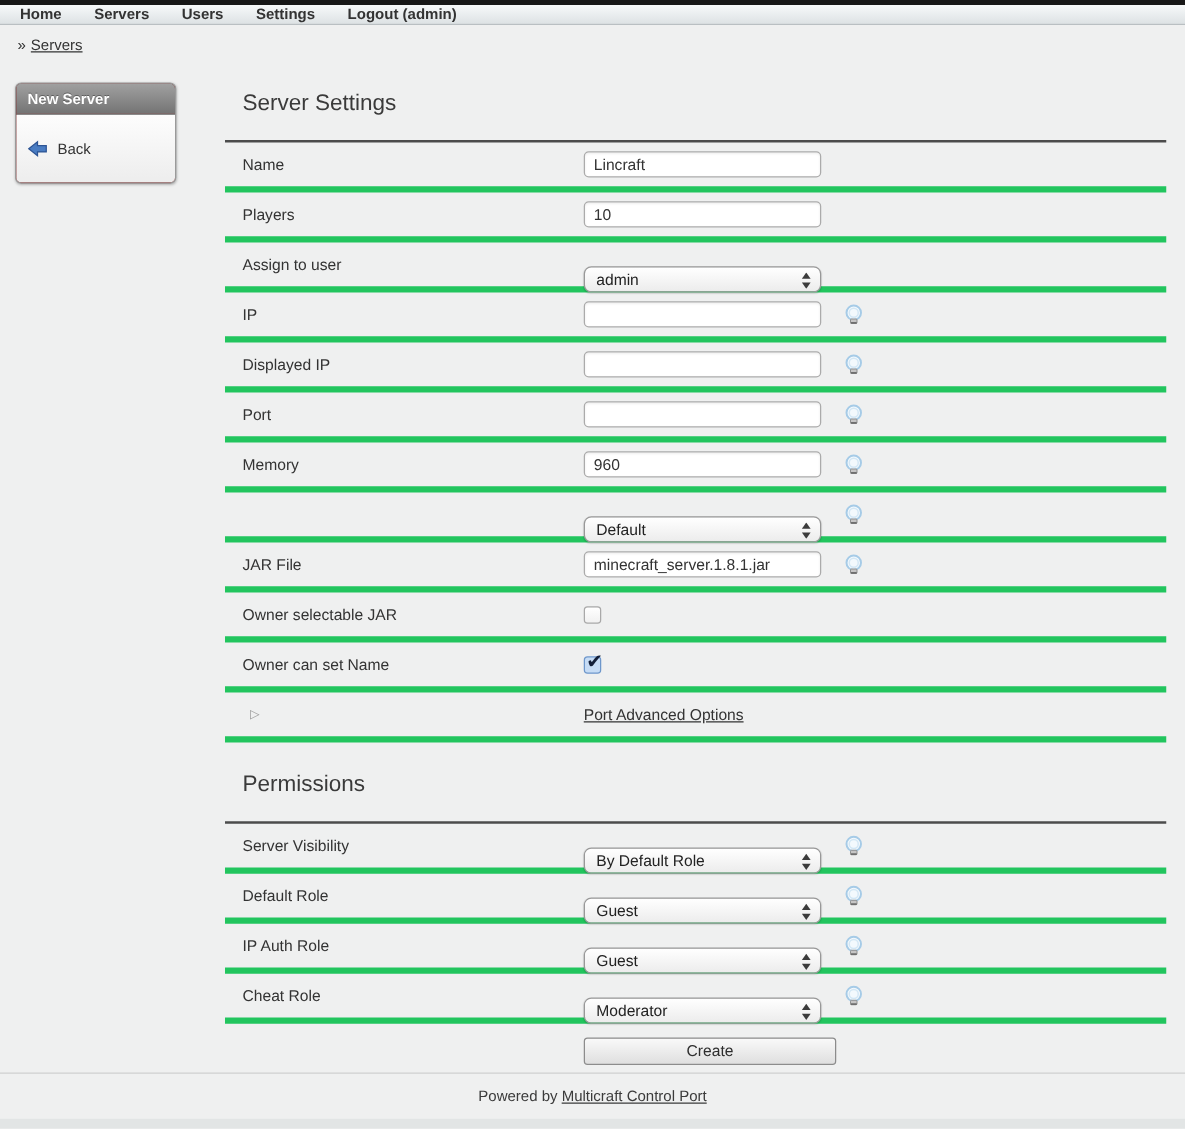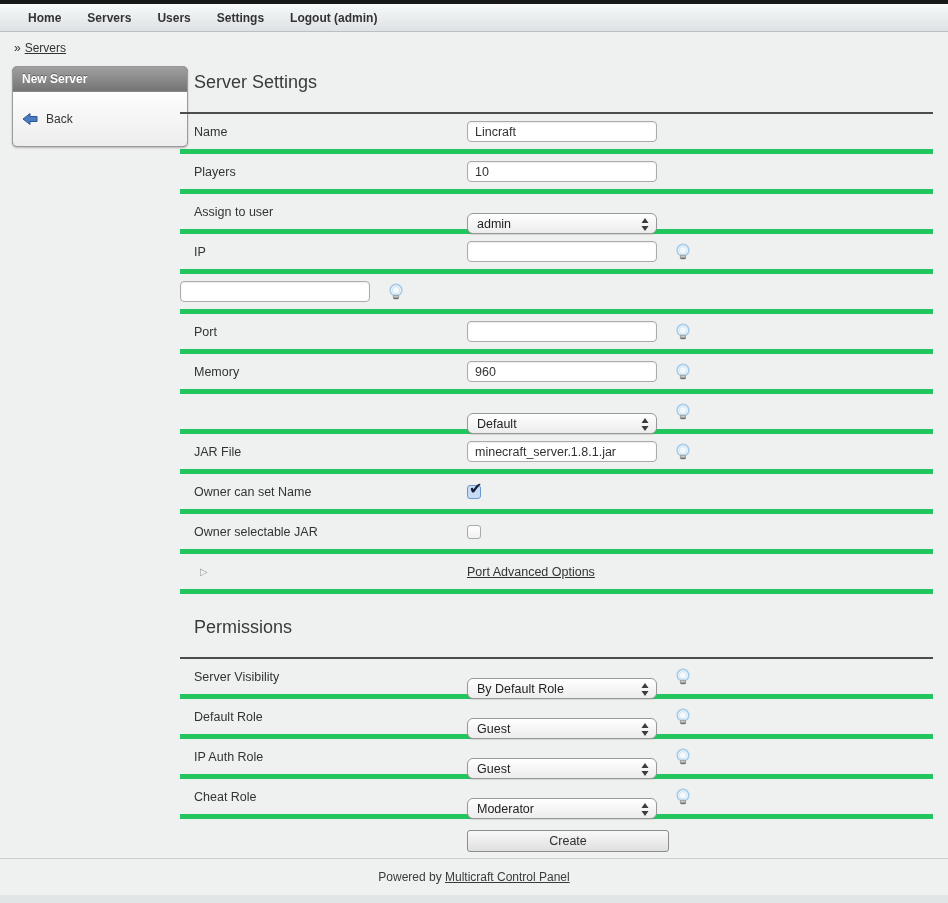--- a/index.html
+++ b/index.html
@@ -6,36 +6,36 @@
   html,body { width:948px; height:903px; }
   body {
     font-family:"Liberation Sans","DejaVu Sans",sans-serif;
     background:#eff0f0;
     color:#333;
     position:relative;
     overflow:hidden;
   }
   .topstrip { height:4px; background:#181818; }
   .navbar {
-    height:28px;
+    height:16px;
     background:linear-gradient(#f7f9fa,#dde2e4);
     border-bottom:1px solid #b9bfc2;
-    display:flex; align-items:center;
-    padding-left:28px; gap:26px;
+    display:flex; align-items:flex-start;
+    padding-left:16px; gap:26px;
   }
   .navbar a {
     font-size:12px; font-weight:bold; color:#333; text-decoration:none; cursor:pointer;
   }
   .breadcrumb { padding:9px 0 0 14px; font-size:12px; color:#333; }
   .breadcrumb a { color:#333; text-decoration:underline; cursor:pointer; }
   .bc-sym { margin-right:4px; }
 
   
   .sidemenu {
-    position:absolute; left:12px; top:66px; width:176px;
+    position:absolute; left:12px; top:66px; width:129px;
     border:1px solid #9a9a9a; border-radius:5px;
     box-shadow:0 1px 2px rgba(0,0,0,.25);
     background:#7f1d1d; overflow:hidden;
   }
   .sidemenu-header {
     background:linear-gradient(#a0a0a0,#747474);
     color:#fff; font-size:12px; font-weight:bold;
     padding:5px 9px; border-bottom:1px solid #8a8a8a;
     text-shadow:0 -1px 0 rgba(0,0,0,.35);
   }
@@ -176,20 +176,21 @@
             <circle cx="9" cy="7.2" r="5.8" fill="#f3f9fd" stroke="#a6cbe7" stroke-width="1.6"></circle>
             <circle cx="9" cy="7.2" r="3.6" fill="none" stroke="#d3e7f5" stroke-width="1.2"></circle>
             <rect x="6.4" y="12.2" width="5.2" height="3.6" rx="0.8" fill="#c6c6c6" stroke="#8e8e8e" stroke-width="0.8"></rect>
             <rect x="6.6" y="14.6" width="4.8" height="1.4" fill="#6f6f6f"></rect>
           </svg>
       </span>
     </div>
   </div>
 
   <div class="row">
+    <div class="row-label">Displayed IP</div>
     <div class="ctrl">
       <input class="txt-input" type="text" value="" style="">
       <span class="help">
         <svg width="18" height="18" viewBox="0 0 18 18">
             <circle cx="9" cy="7.2" r="5.8" fill="#f3f9fd" stroke="#a6cbe7" stroke-width="1.6"></circle>
             <circle cx="9" cy="7.2" r="3.6" fill="none" stroke="#d3e7f5" stroke-width="1.2"></circle>
             <rect x="6.4" y="12.2" width="5.2" height="3.6" rx="0.8" fill="#c6c6c6" stroke="#8e8e8e" stroke-width="0.8"></rect>
             <rect x="6.6" y="14.6" width="4.8" height="1.4" fill="#6f6f6f"></rect>
           </svg>
       </span>
@@ -258,30 +259,30 @@
             <circle cx="9" cy="7.2" r="5.8" fill="#f3f9fd" stroke="#a6cbe7" stroke-width="1.6"></circle>
             <circle cx="9" cy="7.2" r="3.6" fill="none" stroke="#d3e7f5" stroke-width="1.2"></circle>
             <rect x="6.4" y="12.2" width="5.2" height="3.6" rx="0.8" fill="#c6c6c6" stroke="#8e8e8e" stroke-width="0.8"></rect>
             <rect x="6.6" y="14.6" width="4.8" height="1.4" fill="#6f6f6f"></rect>
           </svg>
       </span>
     </div>
   </div>
 
   <div class="row">
+    <div class="row-label">Owner selectable JAR</div>
+    <div class="ctrl">
+      <div class="checkbox"></div>
+    </div>
+  </div>
+
+  <div class="row">
     <div class="row-label">Owner can set Name</div>
     <div class="ctrl">
       <div class="checkbox checked"></div>
-    </div>
-  </div>
-
-  <div class="row">
-    <div class="row-label">Owner selectable JAR</div>
-    <div class="ctrl">
-      <div class="checkbox"></div>
     </div>
   </div>
 
   <div class="row">
     <div class="adv-tri">▷</div>
     <a class="link">Port Advanced Options</a>
   </div>
 
   <div class="section-heading perm-heading">Permissions</div>
 
@@ -377,16 +378,16 @@
     </div>
   </div>
 
   <div class="row create-row">
     <button class="create-btn">Create</button>
   </div>
 
 </div>
 
 <div class="footer">
-  <span>Powered by </span><a>Multicraft Control Panel</a>
+  <span>Powered by </span><a>Multicraft Control Port</a>
 </div>
 
 <div class="bottomstrip"></div>
 
 </body></html>

